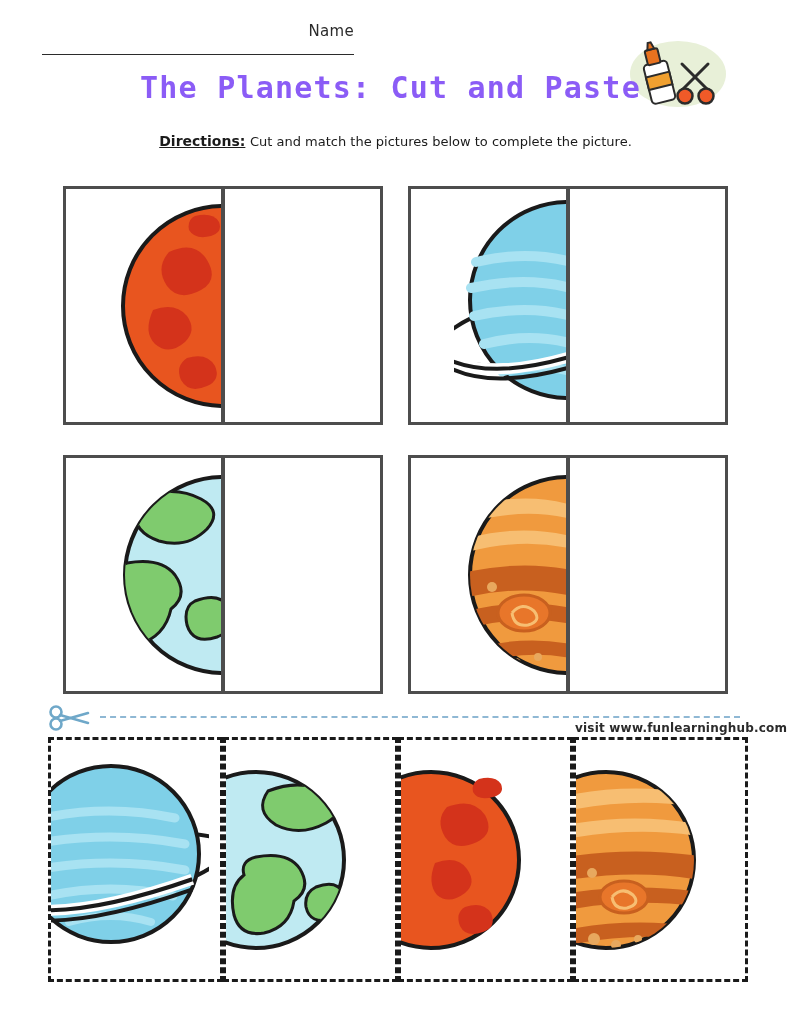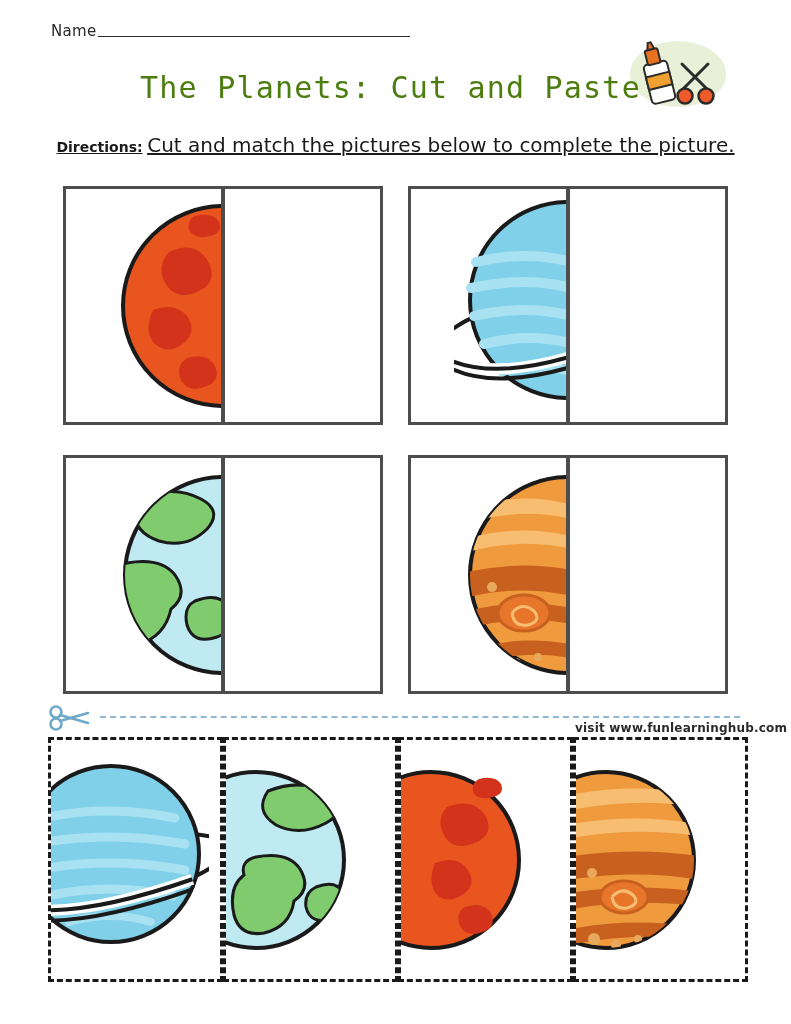--- a/index.html
+++ b/index.html
@@ -12,22 +12,24 @@
     height: 1024px;
     position: relative;
     font-family: "DejaVu Sans", sans-serif;
     overflow: hidden;
   }
 
   
   .name-row {
     position: absolute;
     top: 22px;
-    left: 51px;
+    left: 40px;
     display: flex;
+    align-items: flex-end;
+    flex-direction: column;
   }
   .name-label {
     font-family: "DejaVu Sans", sans-serif;
     font-size: 15px;
     color: #2b2b2b;
     letter-spacing: 0.3px;
   }
   .name-line {
     width: 312px;
     border-bottom: 1.6px solid #2b2b2b;
@@ -36,43 +38,42 @@
   }
 
   
   .title {
     position: absolute;
     top: 70px;
     left: 0;
     width: 781px;
     text-align: center;
     font-family: "DejaVu Sans Mono", monospace;
-    font-weight: normal;
+    font-weight: bold;
     font-size: 30px;
     letter-spacing: 1.2px;
-    color: #4d7c0f;
+    color: #8b5cf6;
   }
 
   
   .directions {
     position: absolute;
     top: 133px;
     left: 0;
     width: 791px;
     text-align: center;
     font-size: 14.5px;
     color: #1a1a1a;
   }
   .directions b {
     text-decoration: underline;
     font-size: 14px;
   }
   .directions .dir-text {
-    font-size: 20px;
-    text-decoration: underline;
+    font-size: 13px;
   }
 
   
   .clipart {
     position: absolute;
     top: 38px;
     left: 620px;
     width: 108px;
     height: 72px;
   }

